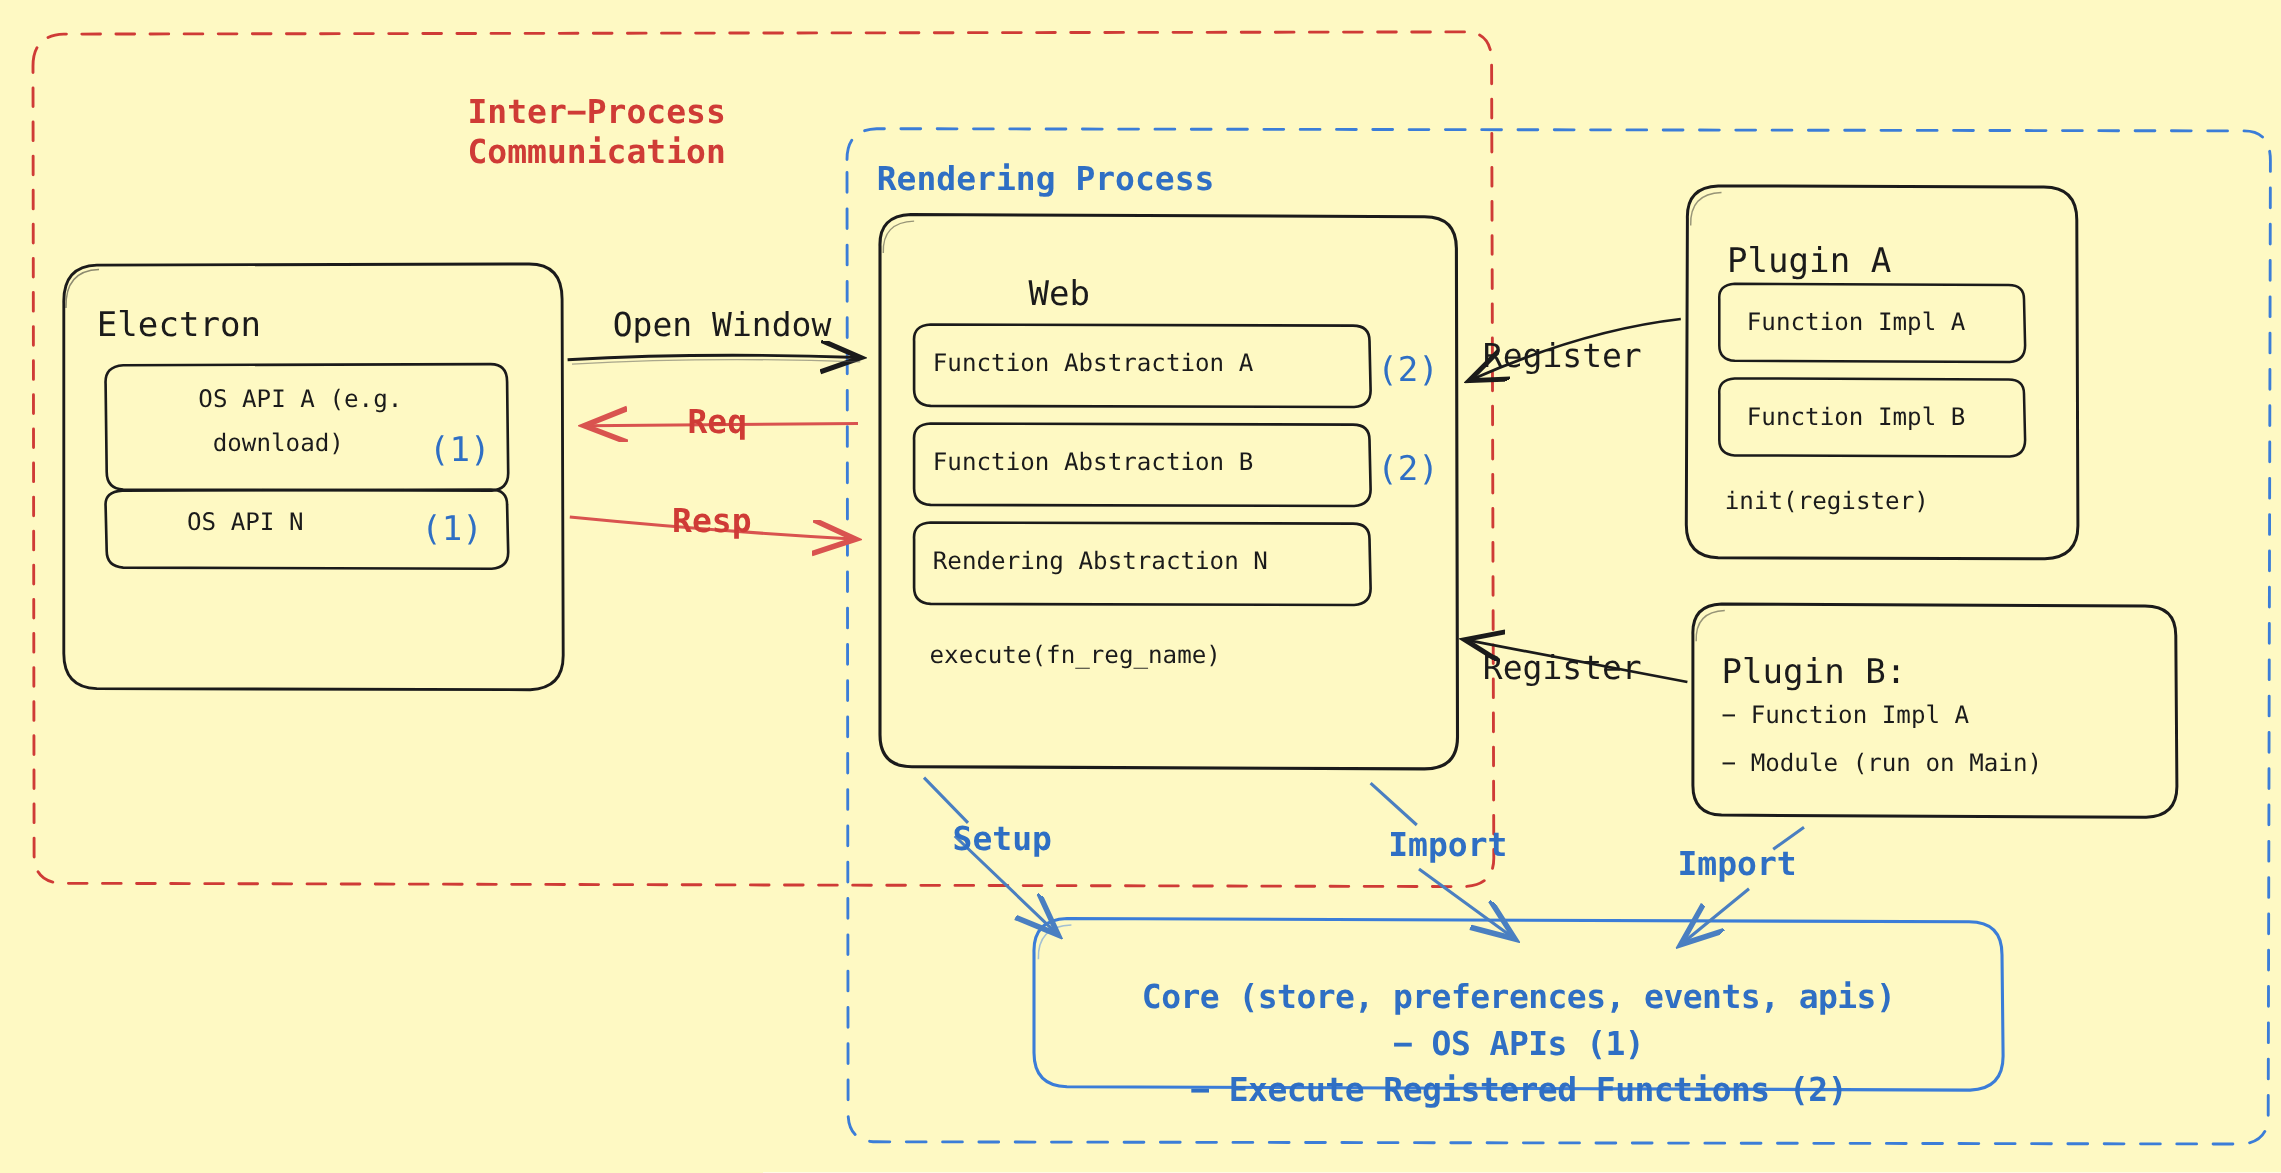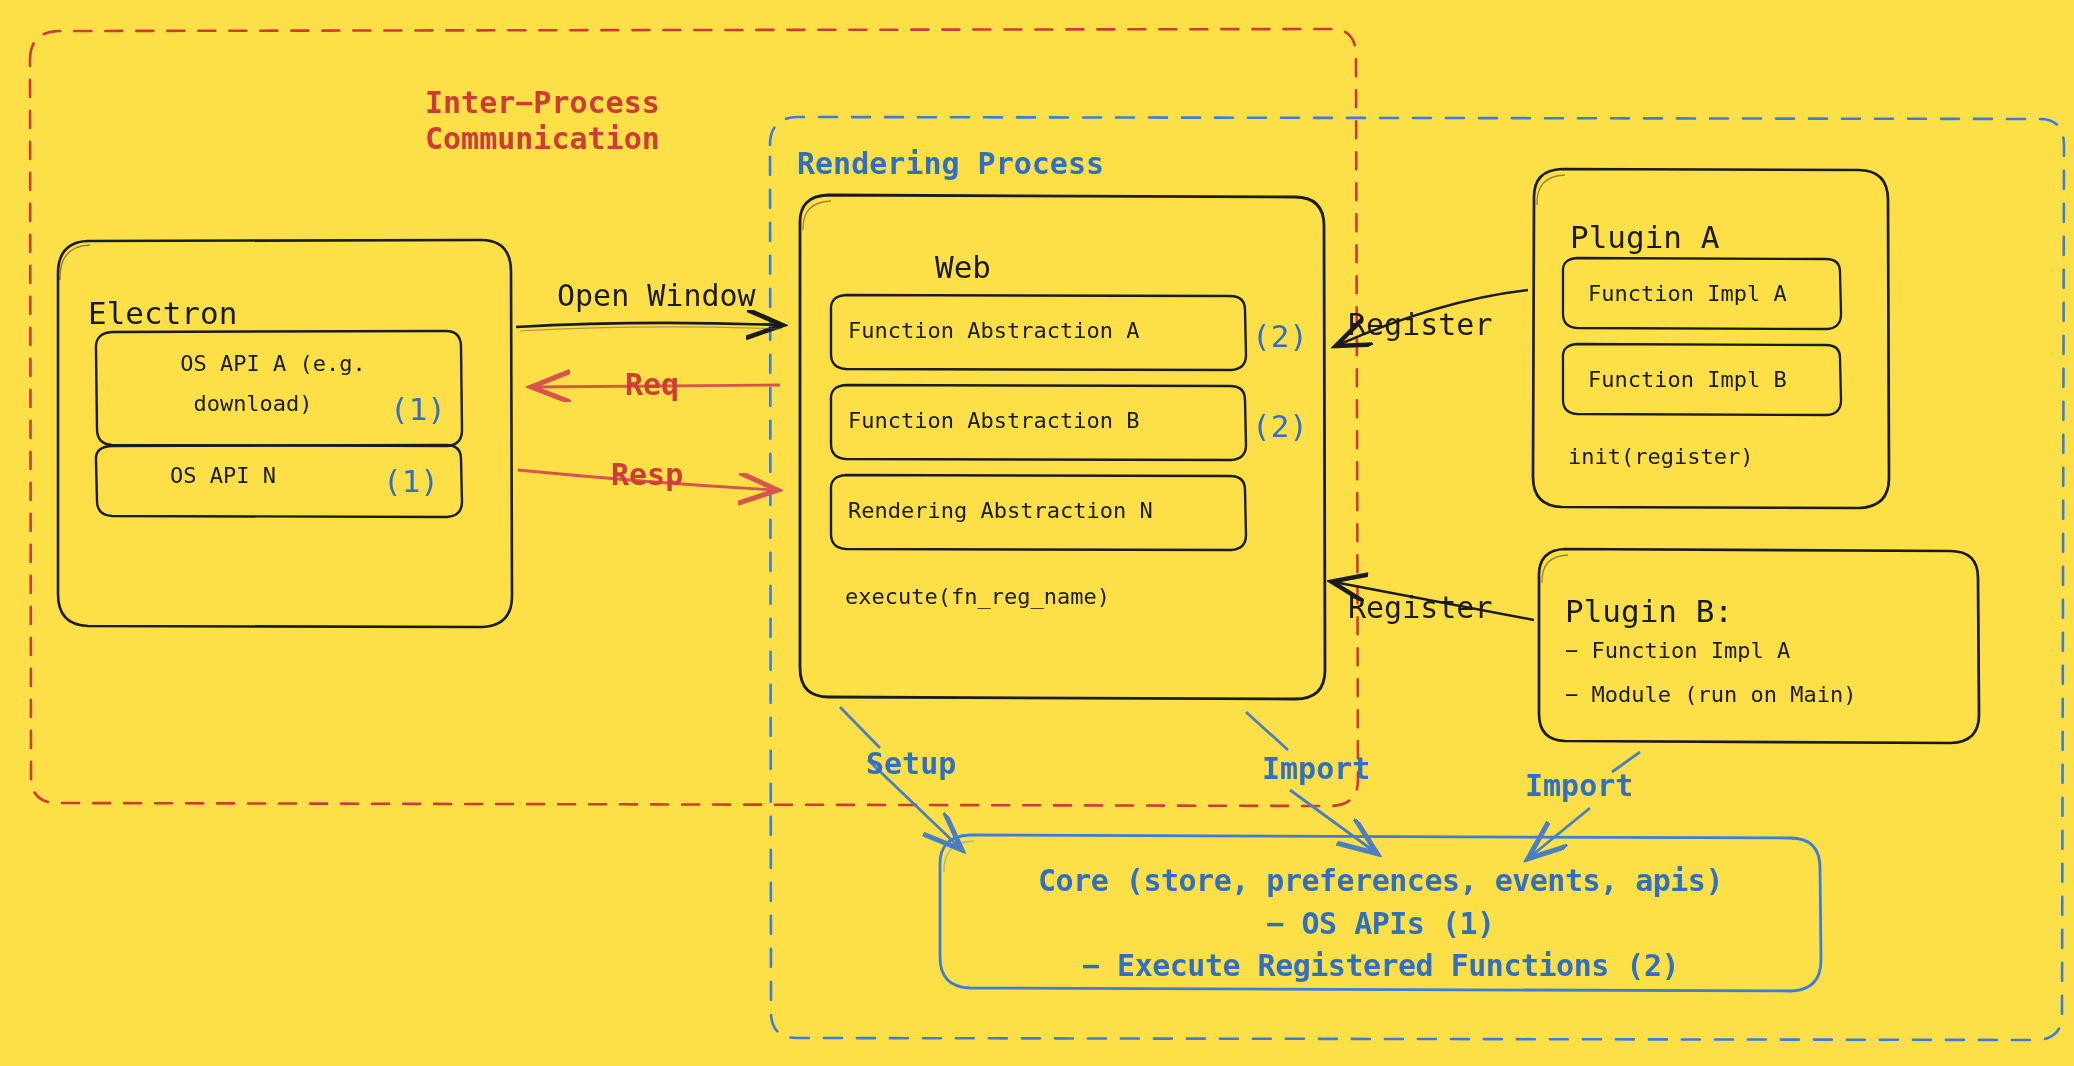--- a/index.html
+++ b/index.html
@@ -4,21 +4,21 @@
 <style>
   html, body {
     margin: 0;
     padding: 0;
     background: #ffffff;
   }
   #canvas {
     position: relative;
     width: 2074px;
     height: 1066px;
-    background: #fde047;
+    background: #fef9c3;
     font-family: "DejaVu Sans Mono", monospace;
     overflow: hidden;
   }
   #svg-layer {
     position: absolute;
     left: 0; top: 0;
     width: 2074px;
     height: 1066px;
     pointer-events: none;
   }
@@ -166,21 +166,21 @@
     <g>
       <path d="M1640,752 L1612,772 M1590,808 L1530,857" fill="none" stroke="#4a7fc1" stroke-width="2.8" marker-end="url(#arrow-blue)"></path>
     </g>
   </svg>
 
   <div class="txt ipc-title" style="left:425px; top:82px;">Inter−Process</div>
   <div class="txt ipc-title" style="left:425px; top:118px;">Communication</div>
 
   <div class="txt rp-title" style="left:797px; top:145px;">Rendering Process</div>
 
-  <div class="txt box-title" style="left:88px; top:294px;">Electron</div>
+  <div class="txt box-title" style="left:88px; top:276px;">Electron</div>
   <div class="txt inner-label" style="left:108px; top:350px; width:330px;">OS API A (e.g.</div>
   <div class="txt inner-label" style="left:108px; top:390px; width:290px;">download)</div>
   <div class="txt marker-blue" style="left:390px; top:390px;">(1)</div>
   <div class="txt inner-label" style="left:108px; top:462px; width:230px;">OS API N</div>
   <div class="txt marker-blue" style="left:383px; top:462px;">(1)</div>
 
   <div class="txt box-title" style="left:935px; top:248px;">Web</div>
   <div class="txt inner-label" style="left:848px; top:317px;">Function Abstraction A</div>
   <div class="txt marker-blue" style="left:1252px; top:317px;">(2)</div>
   <div class="txt inner-label" style="left:848px; top:407px;">Function Abstraction B</div>
@@ -191,21 +191,21 @@
   <div class="txt box-title" style="left:1570px; top:218px;">Plugin A</div>
   <div class="txt inner-label" style="left:1588px; top:280px;">Function Impl A</div>
   <div class="txt inner-label" style="left:1568px; top:443px;">init(register)</div>
   <div class="txt inner-label" style="left:1588px; top:366px;">Function Impl B</div>
 
   <div class="txt box-title" style="left:1565px; top:592px;">Plugin B:</div>
   <div class="txt inner-label" style="left:1565px; top:637px;">− Function Impl A</div>
   <div class="txt inner-label" style="left:1565px; top:681px;">− Module (run on Main)</div>
 
   <div style="position:absolute; left:940px; top:860px; width:881px;">
-    <div class="core-text" style="">Core (store, preferences, events, apis)</div>
+    <div class="core-text" style="margin-top:26px;">Core (store, preferences, events, apis)</div>
     <div class="core-text">− OS APIs (1)</div>
     <div class="core-text">− Execute Registered Functions (2)</div>
   </div>
 
   <div class="txt edge-label" style="left:557px; top:277px;">Open Window</div>
   <div class="txt edge-label lbl-bold red-label" style="left:625px; top:366px;">Req</div>
   <div class="txt edge-label lbl-bold red-label" style="left:611px; top:456px;">Resp</div>
   <div class="txt edge-label" style="left:1348px; top:306px;">Register</div>
   <div class="txt edge-label" style="left:1348px; top:589px;">Register</div>
   <div class="txt edge-label lbl-bold blue-label" style="left:866px; top:745px;">Setup</div>

